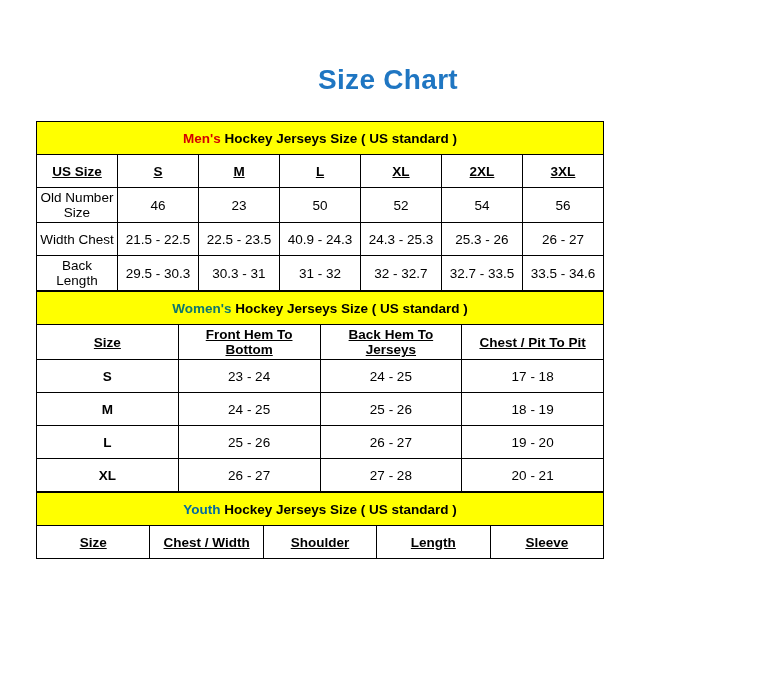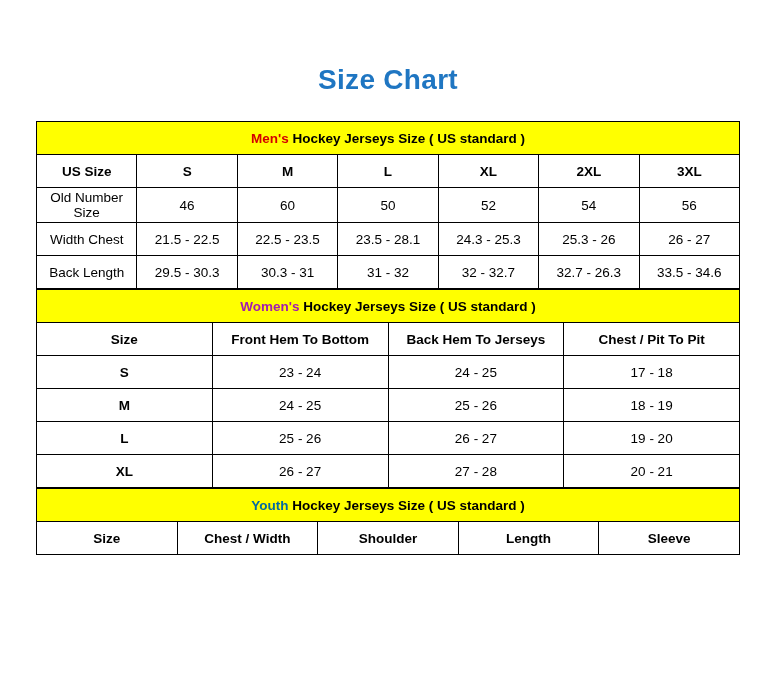--- a/index.html
+++ b/index.html
@@ -26,21 +26,21 @@
     font-size: 28px;
     font-weight: bold;
     margin: 0;
     padding-top: 64px;
     letter-spacing: 0.3px;
   }
   .chart-wrap {
     position: absolute;
     left: 36px;
     top: 121px;
-    width: 704px;
+    width: 568px;
   }
   table.size-table {
     border-collapse: collapse;
     width: 100%;
     table-layout: fixed;
   }
   table.size-table td {
     border: 1px solid #000000;
     text-align: center;
     vertical-align: middle;
@@ -48,25 +48,26 @@
     height: 28px;
     padding: 2px 3px;
   }
   .band {
     background: #ffff00;
     font-weight: bold;
     font-size: 15px;
     height: 32px;
   }
   .band .accent-men { color: #d40000; }
-  .band .accent-women { color: #a21caf; }
+  .band .accent-women { color: #0f766e; }
   .band .accent-youth { color: #0369a1; }
   .band .rest { color: #000000; }
   .hdr {
     font-weight: bold;
+    text-decoration: underline;
   }
   .rowlabel {
     font-weight: normal;
   }
   .rowlabel-b {
     font-weight: bold;
   }
 </style>
 </head>
 <body>
@@ -89,42 +90,42 @@
           <td class="hdr">S</td>
           <td class="hdr">M</td>
           <td class="hdr">L</td>
           <td class="hdr">XL</td>
           <td class="hdr">2XL</td>
           <td class="hdr">3XL</td>
         </tr>
         <tr>
           <td class="rowlabel">Old Number Size</td>
           <td>46</td>
-          <td>60</td>
+          <td>23</td>
           <td>50</td>
           <td>52</td>
           <td>54</td>
           <td>56</td>
         </tr>
         <tr>
           <td class="rowlabel">Width Chest</td>
           <td>21.5 - 22.5</td>
           <td>22.5 - 23.5</td>
-          <td>23.5 - 28.1</td>
+          <td>40.9 - 24.3</td>
           <td>24.3 - 25.3</td>
           <td>25.3 - 26</td>
           <td>26 - 27</td>
         </tr>
         <tr>
           <td class="rowlabel">Back Length</td>
           <td>29.5 - 30.3</td>
           <td>30.3 - 31</td>
           <td>31 - 32</td>
           <td>32 - 32.7</td>
-          <td>32.7 - 26.3</td>
+          <td>32.7 - 33.5</td>
           <td>33.5 - 34.6</td>
         </tr>
       </tbody>
     </table>
 
     <table class="size-table">
       <tbody>
         <tr class="band">
           <td colspan="4">
             <span class="accent-women">Women's</span><span class="rest"> Hockey Jerseys Size ( US standard )</span>

